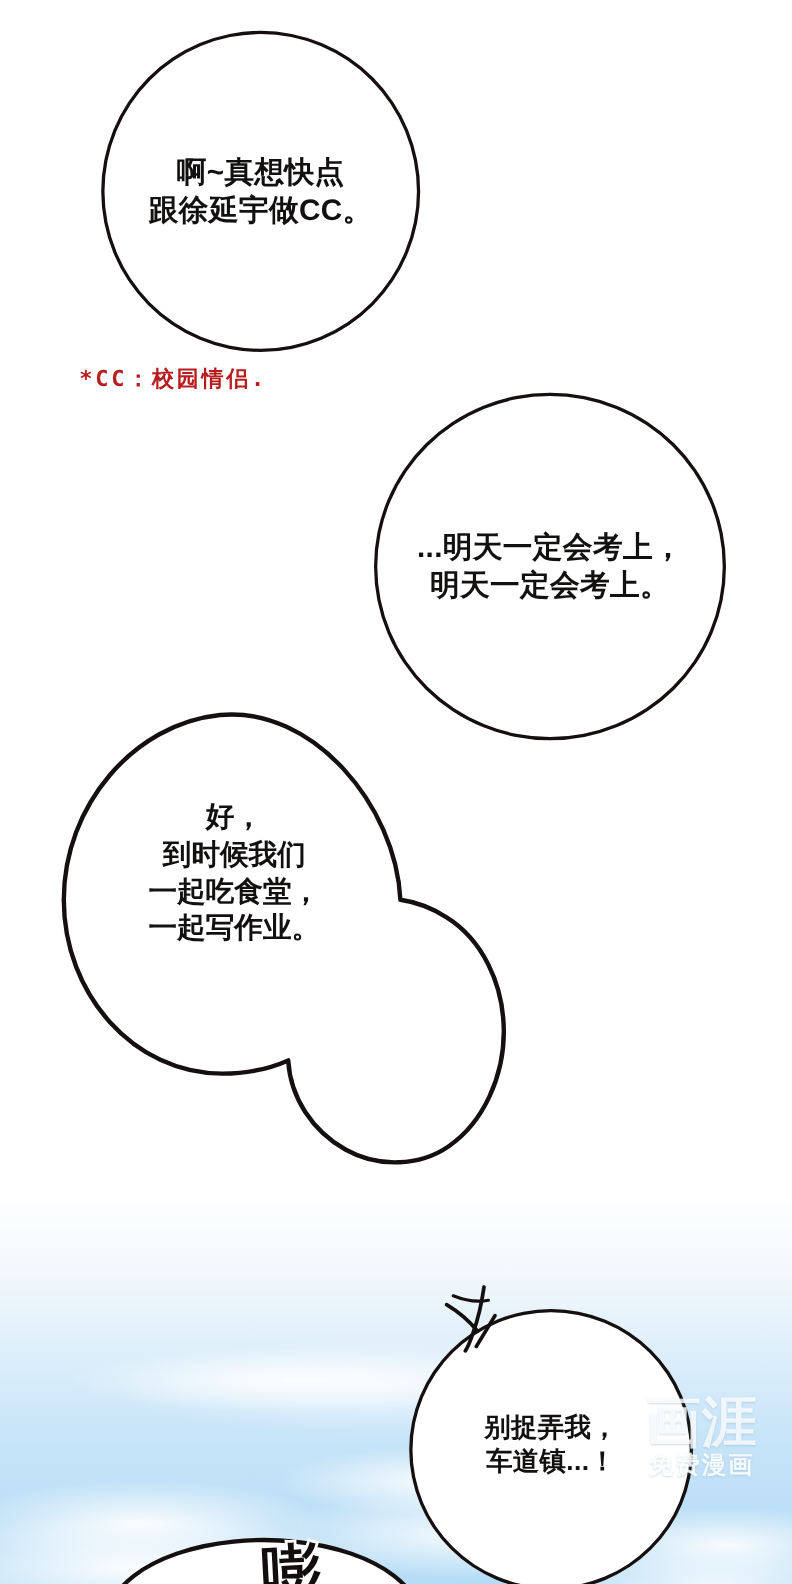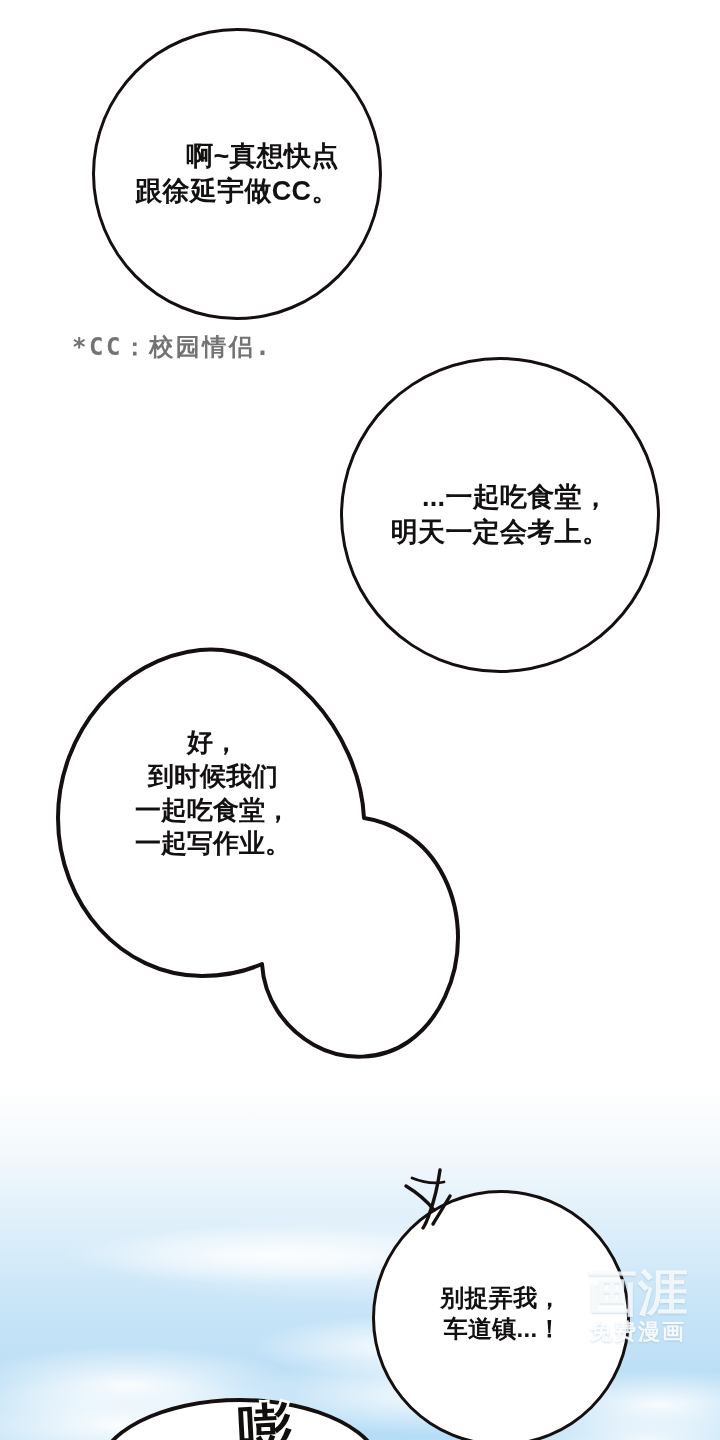--- a/index.html
+++ b/index.html
@@ -39,21 +39,21 @@
   .bubble {
     position:absolute;
     background:#ffffff;
     border:3px solid #15100f;
     border-radius:50%;
     display:flex;
     align-items:center;
     justify-content:center;
   }
   .bubble-text {
-    text-align:right;
+    text-align:center;
     color:#131010;
     font-weight:700;
     line-height:1.28;
     letter-spacing:.3px;
     white-space:pre-line;
     font-family:"Liberation Sans","DejaVu Sans",sans-serif;
   }
 
   #bubble-1 { left:92px; top:28px;  width:290px; height:292px; }
   #bubble-1 .bubble-text { font-size:27px; }
@@ -61,24 +61,24 @@
   #bubble-2 { left:340px; top:357px; width:320px; height:316px; }
   #bubble-2 .bubble-text { font-size:27px; }
 
   #bubble-4 { left:372px; top:1190px; width:258px; height:256px; z-index:6; }
   #bubble-4 .bubble-text { font-size:24px; margin-top:-8px; }
 
   
   #footnote {
     position:absolute;
     left:72px; top:331px;
-    font-size:24px;
+    font-size:20px;
     font-weight:700;
     letter-spacing:2.5px;
-    color:#737373;
+    color:#b91c1c;
     font-family:"DejaVu Sans Mono","Liberation Mono",monospace;
   }
 
   
   #bubble-3 {
     position:absolute;
     left:52px; top:646px;
     width:420px; height:418px;
   }
   #bubble-3 svg { display:block; width:420px; height:418px; overflow:visible; }
@@ -166,21 +166,21 @@
   <div class="panel-white"></div>
 
   <div class="bubble" id="bubble-1">
     <div class="bubble-text">啊~真想快点
 跟徐延宇做CC。</div>
   </div>
 
   <div id="footnote">*CC：校园情侣.</div>
 
   <div class="bubble" id="bubble-2">
-    <div class="bubble-text">...一起吃食堂，
+    <div class="bubble-text">...明天一定会考上，
 明天一定会考上。</div>
   </div>
 
   <div id="bubble-3">
     <svg viewBox="0 0 420 418">
       <path d="
         M 148 4
         C 70 12, 6 86, 6 172
         C 6 258, 70 330, 150 330
         C 172 330, 192 326, 210 318

